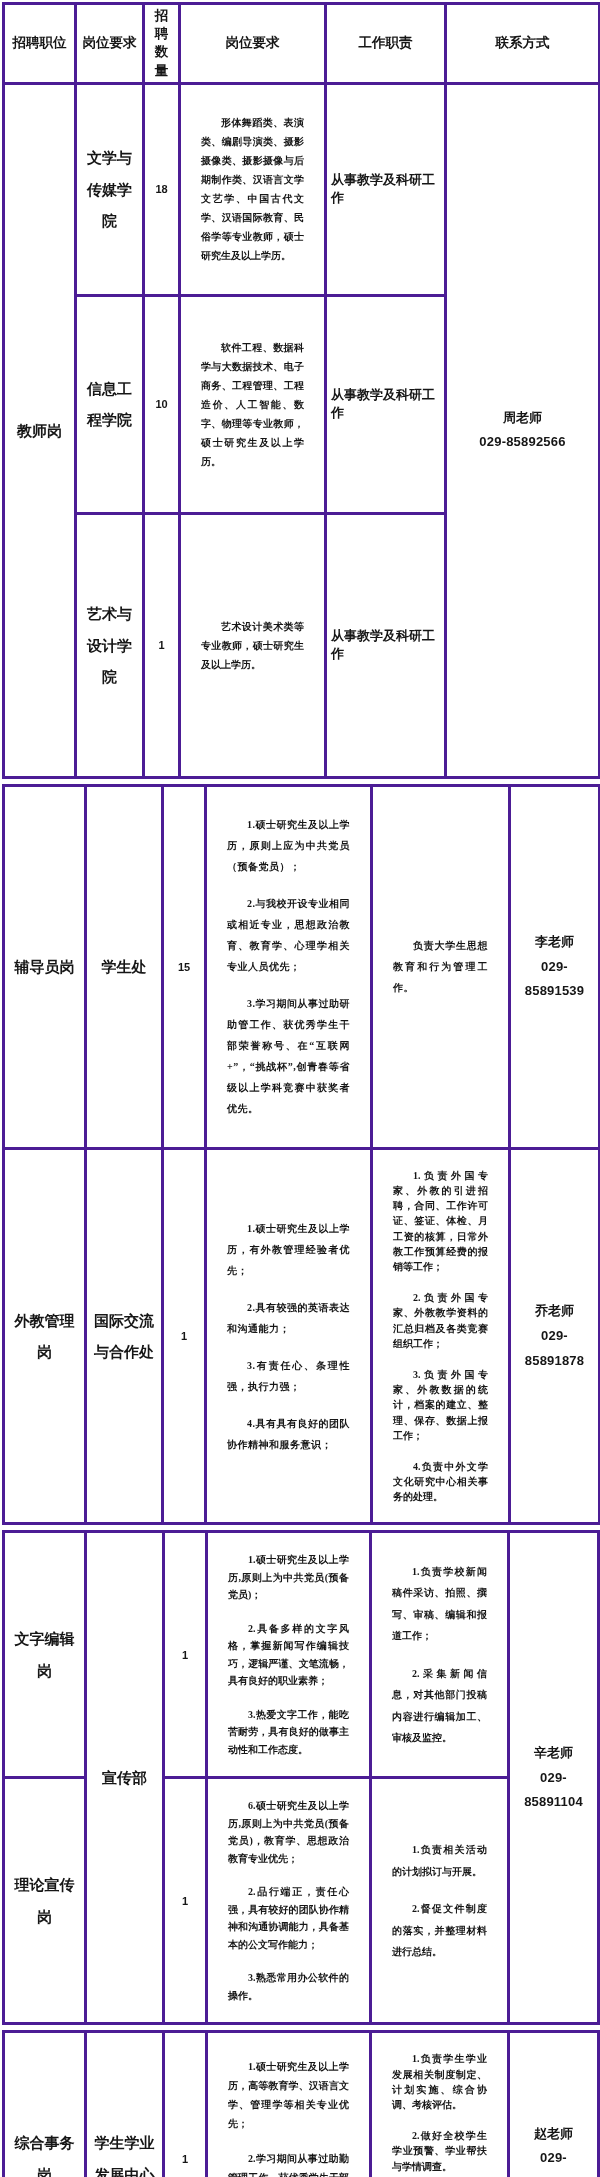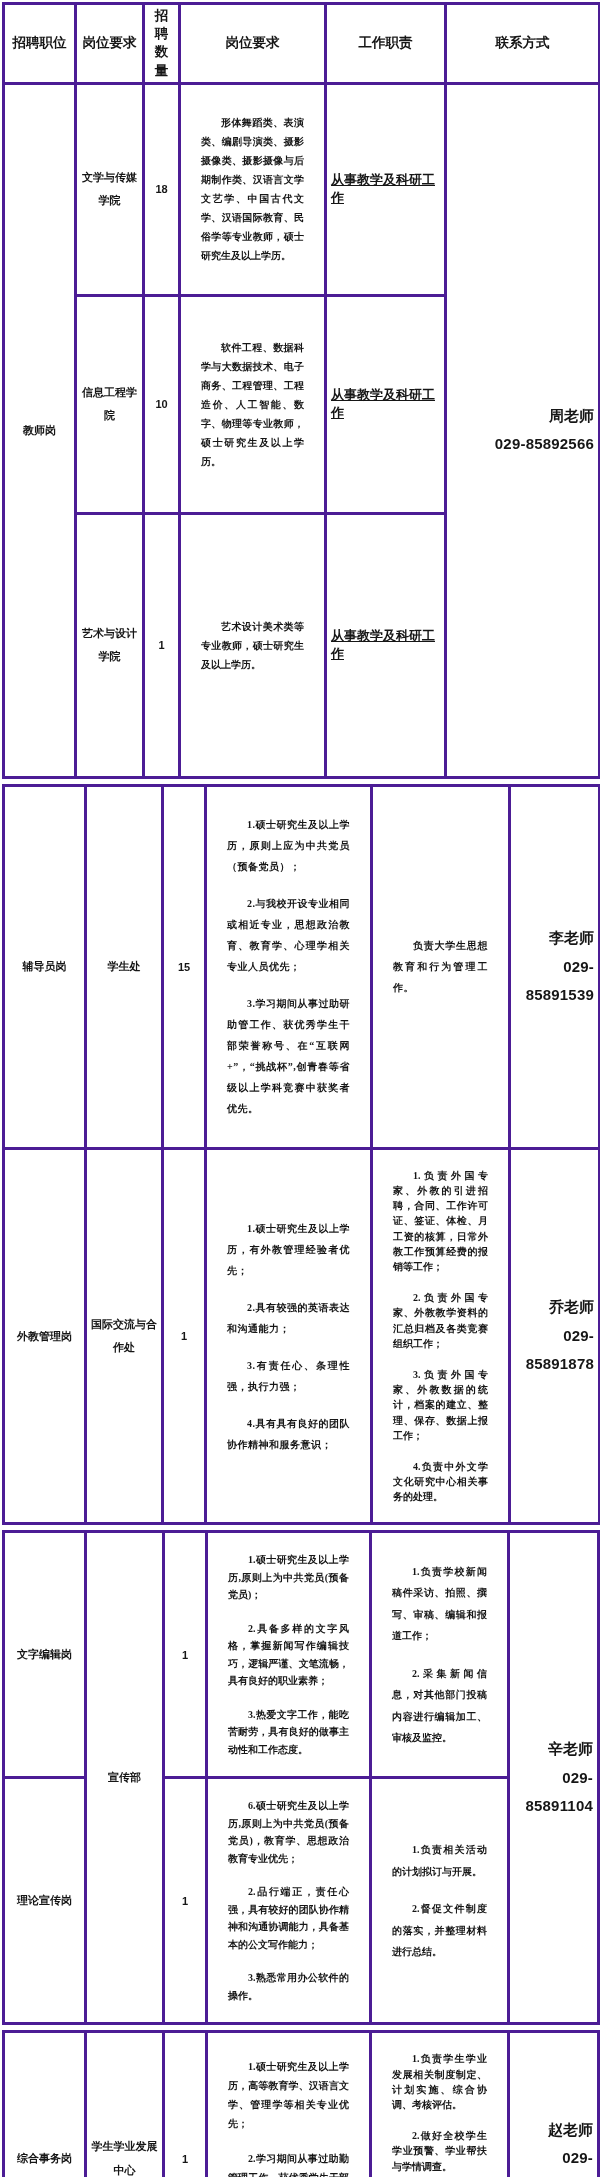--- a/index.html
+++ b/index.html
@@ -7,30 +7,30 @@
     width:600px;
     font-family:"Liberation Sans","DejaVu Sans",sans-serif;
     color:#161616;
     font-weight:bold;
   }
   .page { padding:2px 2px 0 2px; display:flex; flex-direction:column; gap:5px; }
   table { border-collapse:collapse; width:596px; table-layout:fixed; background:#fff; }
   td,th { border:3px solid #4c1d95; vertical-align:middle; padding:2px 4px; box-sizing:border-box; }
   th { font-size:13.5px; line-height:1.35; text-align:center; font-weight:bold; }
   .hdr-row { height:38px; }
-  .pos, .dept { font-size:11px; line-height:2.1; text-align:center; }
+  .pos, .dept { font-size:15px; line-height:2.1; text-align:center; }
   .count { font-size:11px; text-align:center; }
   .para p { margin:16px; text-indent:2em; text-align:justify; font-size:10px;font-family:Liberation Serif, serif; }
   .lh19 p { line-height:1.9; }
   .lh21 p { line-height:2.1; letter-spacing:0.5px; }
   .lh17 p { line-height:1.75; }
   .lh22 p { line-height:2.15; }
   .lh15 p { line-height:1.52; }
-  .resp-plain { font-size:13px; text-align:left;text-decoration:underline; }
-  .contact { font-size:15px; line-height:1.9; text-align:right; }
+  .resp-plain { font-size:13px; text-align:left; }
+  .contact { font-size:13px; line-height:1.9; text-align:center; }
   .contact .phone { letter-spacing:0.2px; }
   
   .t1-r1 { height:212px; } .t1-r2 { height:218px; } .t1-r3 { height:264px; }
   .t2-r1 { height:363px; } .t2-r2 { height:363px; }
   .t3-r1 { height:240px; } .t3-r2 { height:222px; }
   .t4-r1 { height:244px; }
 </style>
 </head>
 <body>
 

